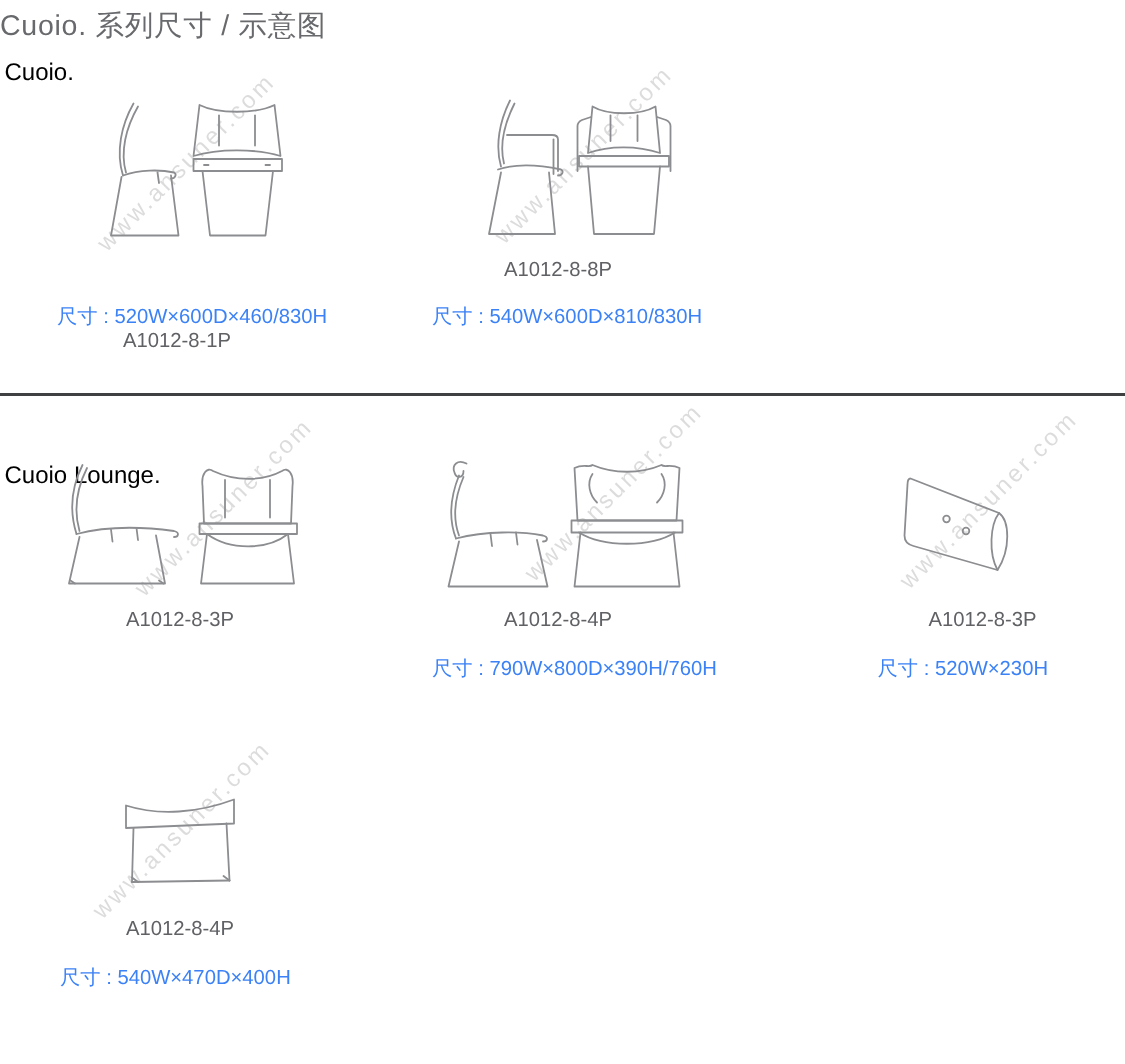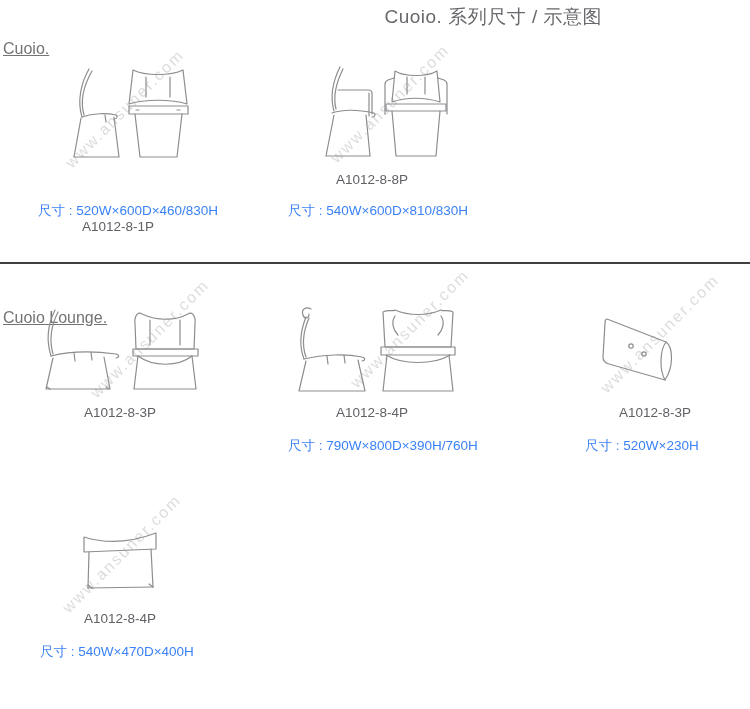--- a/index.html
+++ b/index.html
@@ -1,25 +1,25 @@
 <!DOCTYPE html>
 <html><head>
 <meta charset="utf-8">
 <style>
   html,body{margin:0;padding:0;background:#fff;}
   #page{
     position:relative;width:750px;height:709px;background:#ffffff;overflow:hidden;
     font-family:"Liberation Sans","DejaVu Sans",sans-serif;color:#6d6e71;
   }
   .page-title{
-    position:absolute;left:0;top:4px;width:602px;text-align:right;
+    position:absolute;left:0;top:4px;width:602px;text-align:left;
     font-size:19px;letter-spacing:.5px;color:#68696c;
   }
   .section-heading{
-    position:absolute;left:3px;font-size:16px;color:#737373;text-decoration:underline;
+    position:absolute;left:3px;font-size:16px;color:#000000;
   }
   .heading-1{top:40px;}
   .heading-2{top:279px;margin-top:30px;}
   .divider{
     position:absolute;left:0;top:262px;width:750px;height:2px;background:#3f4042;
   }
   .model-label{
     position:absolute;font-size:13.5px;color:#606165;text-align:center;width:160px;
   }
   .dims-label{

